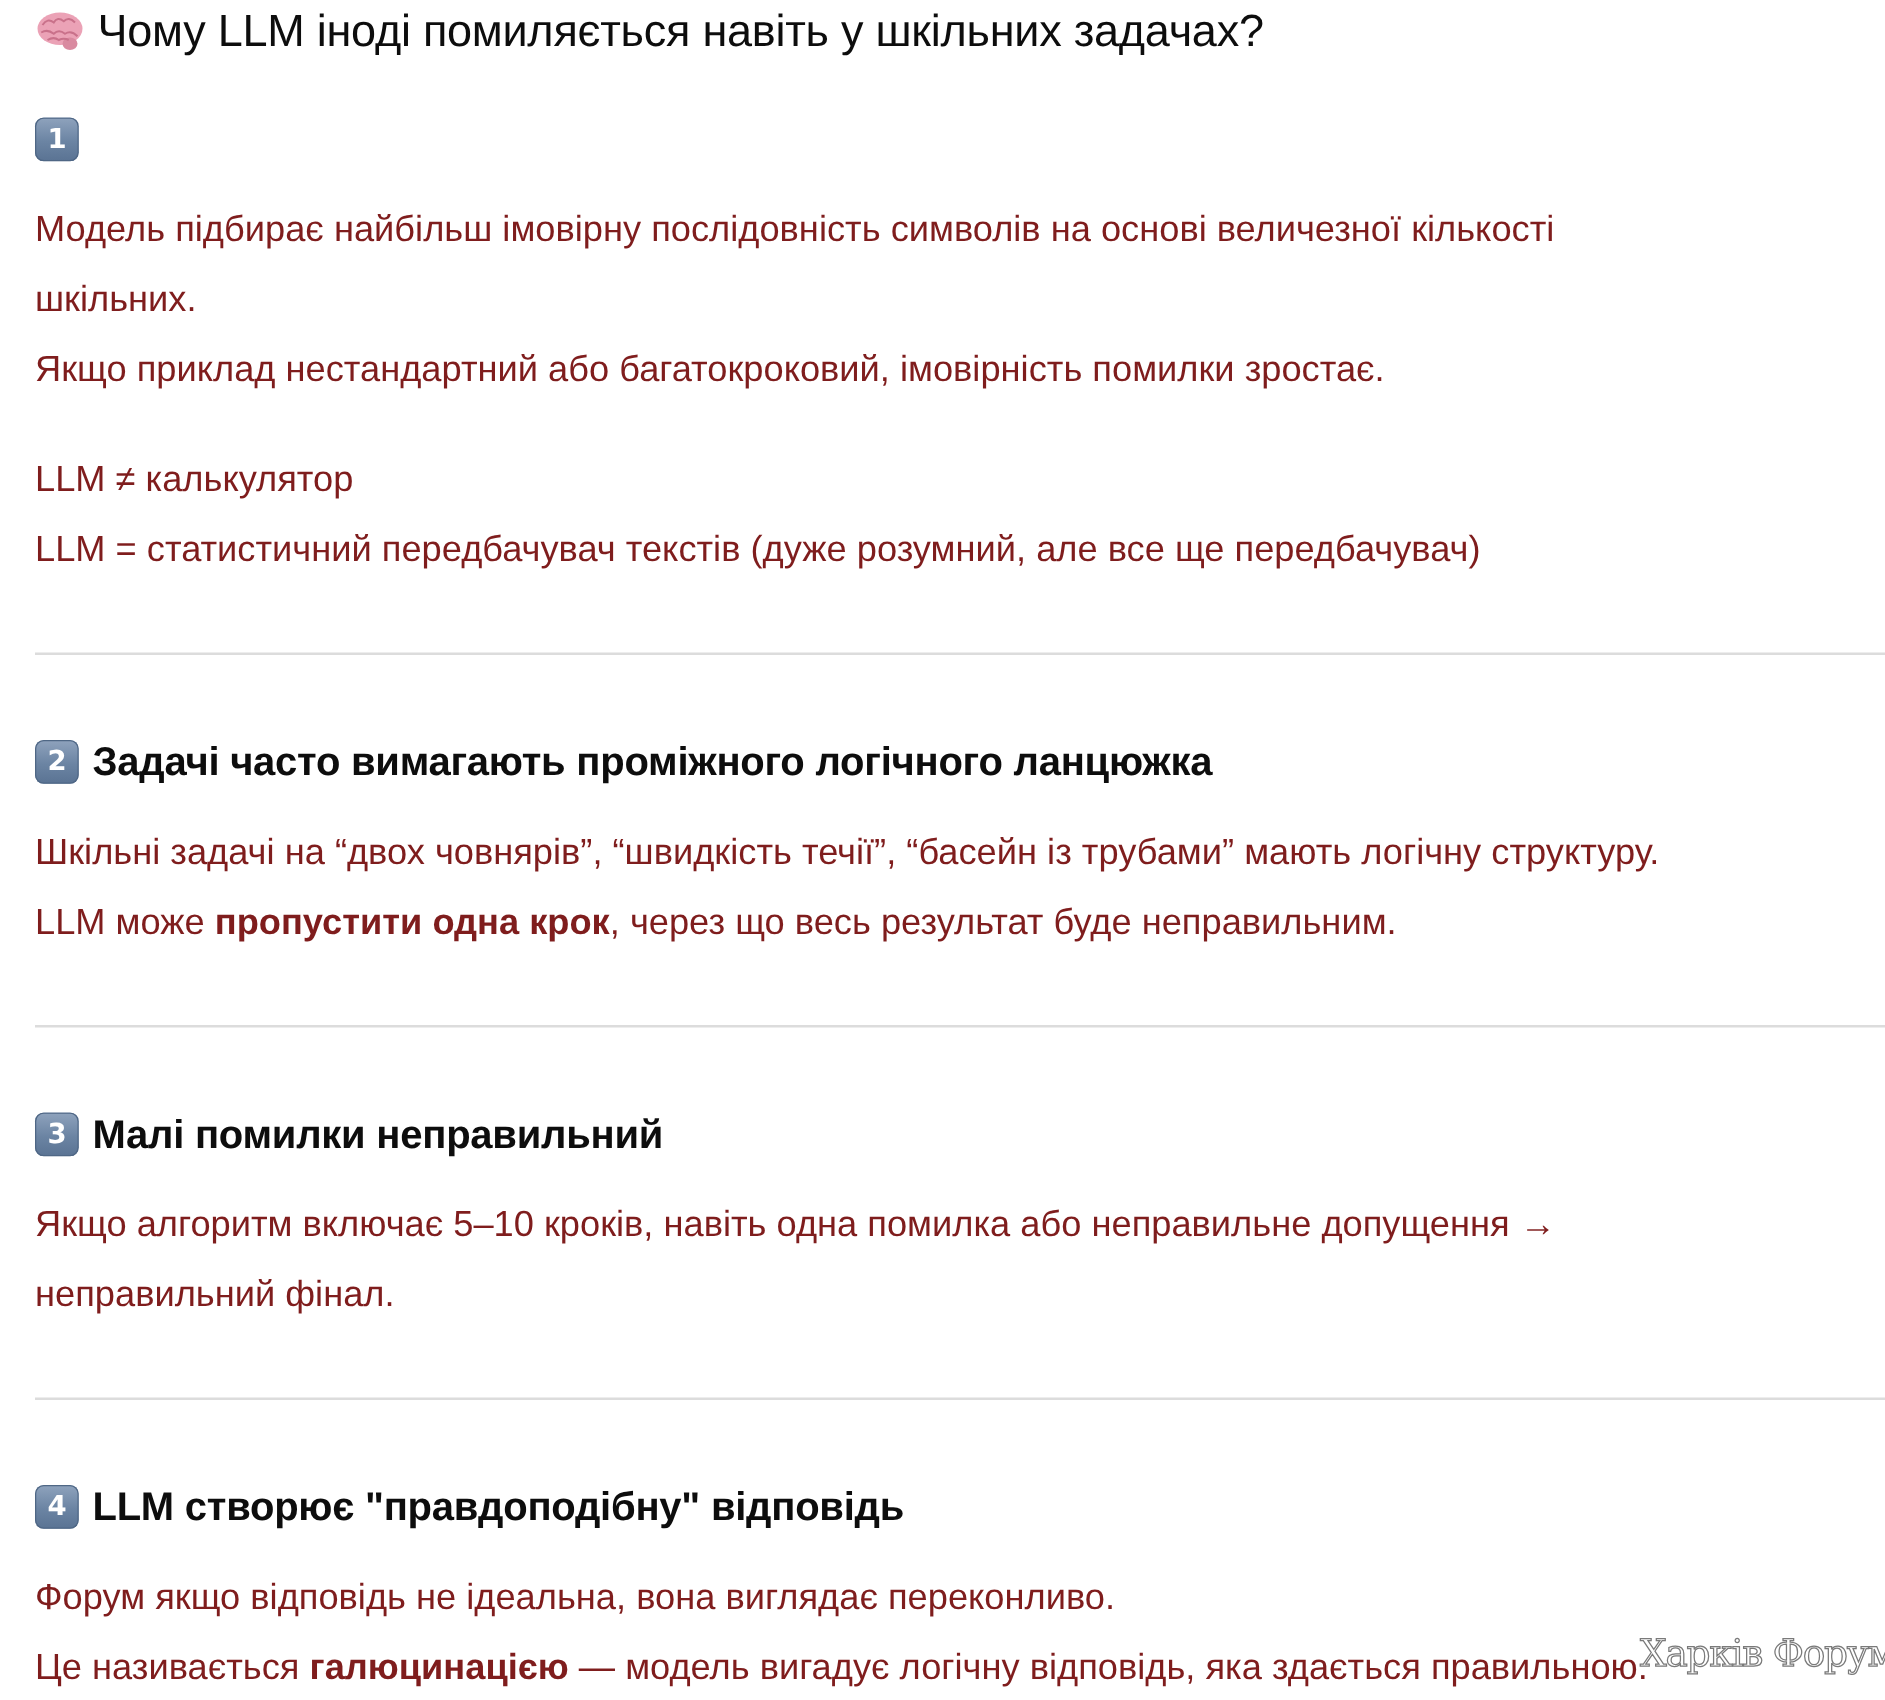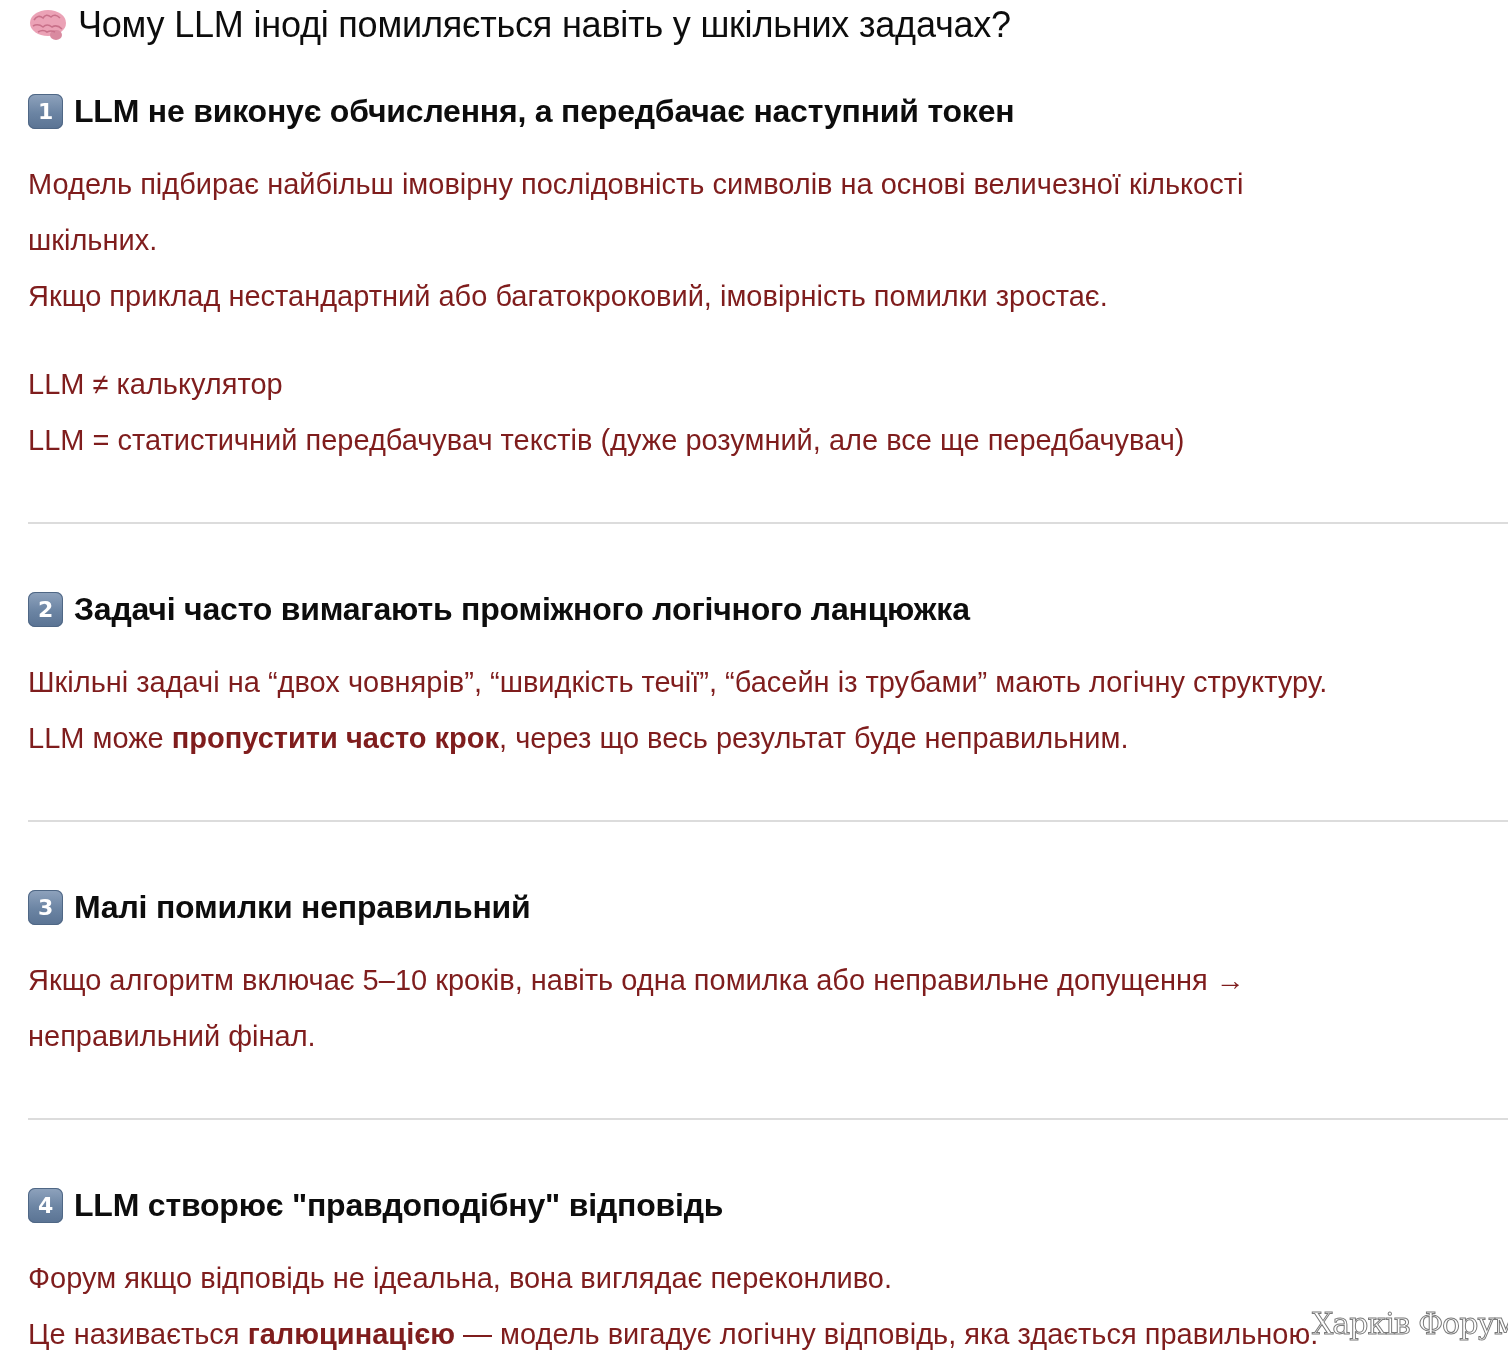--- a/index.html
+++ b/index.html
@@ -106,36 +106,35 @@
         <ellipse cx="20" cy="15" rx="18" ry="13" fill="#eba2b6"></ellipse>
         <ellipse cx="28" cy="27" rx="6" ry="5" fill="#d98aa0"></ellipse>
         <path d="M6 12 q4 -6 9 -2 q3 -5 8 -1 q4 -4 9 1 M5 18 q5 -3 10 1 q4 -4 9 0 q5 -3 10 2 M10 24 q5 -3 9 0 q4 -2 8 0" stroke="#c9718a" stroke-width="1.6" fill="none"></path>
       </svg>
     </span>
     <span>Чому LLM іноді помиляється навіть у шкільних задачах?</span>
   </div>
 
   <div class="h2" style="top:89px;">
     <span class="keycap">1</span>
-    <span>LLM не виконує обчислення, а передбачає наступний токен</span>
   </div>
   <div class="p" style="top:164px;">Модель підбирає найбільш імовірну послідовність символів на основі величезної кількості</div>
   <div class="p" style="top:220px;">шкільних.</div>
   <div class="p" style="top:276px;">Якщо приклад нестандартний або багатокроковий, імовірність помилки зростає.</div>
   <div class="p" style="top:364px;">LLM ≠ калькулятор</div>
   <div class="p" style="top:420px;">LLM = статистичний передбачувач текстів (дуже розумний, але все ще передбачувач)</div>
 
   <div class="divider" style="top:522px;"></div>
 
   <div class="h2" style="top:587px;">
     <span class="keycap">2</span>
     <span>Задачі часто вимагають проміжного логічного ланцюжка</span>
   </div>
   <div class="p" style="top:662px;">Шкільні задачі на “двох човнярів”, “швидкість течії”, “басейн із трубами” мають логічну структуру.</div>
-  <div class="p" style="top:718px;"><span>LLM може </span><b>пропустити часто крок</b><span>, через що весь результат буде неправильним.</span></div>
+  <div class="p" style="top:718px;"><span>LLM може </span><b>пропустити одна крок</b><span>, через що весь результат буде неправильним.</span></div>
 
   <div class="divider" style="top:820px;"></div>
 
   <div class="h2" style="top:885px;">
     <span class="keycap">3</span>
     <span>Малі помилки неправильний</span>
   </div>
   <div class="p" style="top:960px;text-align:right;">Якщо алгоритм включає 5–10 кроків, навіть одна помилка або неправильне допущення →</div>
   <div class="p" style="top:1016px;text-align:right;">неправильний фінал.</div>
 

